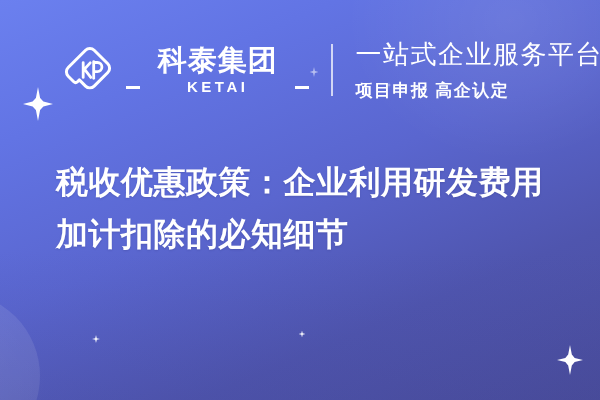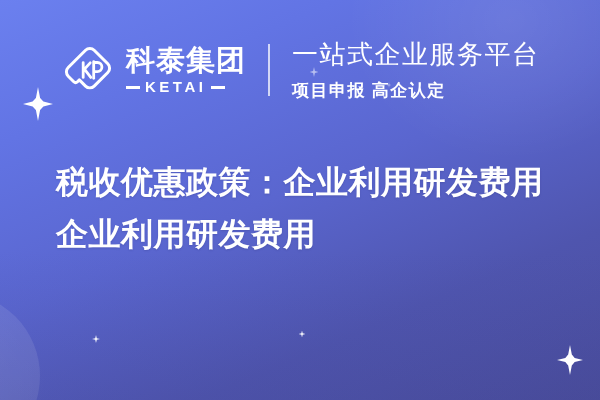--- a/index.html
+++ b/index.html
@@ -131,20 +131,21 @@
     line-height: 31px;
     font-weight: bold;
     color: #ffffff;
     letter-spacing: 1px;
     white-space: nowrap;
   }
   .brand-en-row {
     display: flex;
     align-items: center;
     margin-top: 3px;
+    gap: 42px;
   }
   .brand-en-row .rule {
     height: 3px;
     width: 14px;
     background: #ffffff;
     flex: 0 0 14px;
   }
   .brand-en {
     font-size: 15px;
     line-height: 16px;
@@ -263,16 +264,16 @@
     <div class="divider"></div>
 
     <div class="tagline">
       <div class="tagline-main">一站式企业服务平台</div>
       <div class="tagline-sub">项目申报 高企认定</div>
     </div>
   </div>
 
   <div class="title">
     <div>税收优惠政策：企业利用研发费用</div>
-    <div>企业利用研发费用</div>
+    <div>加计扣除的必知细节</div>
   </div>
 
 </div>
 
 </body></html>

